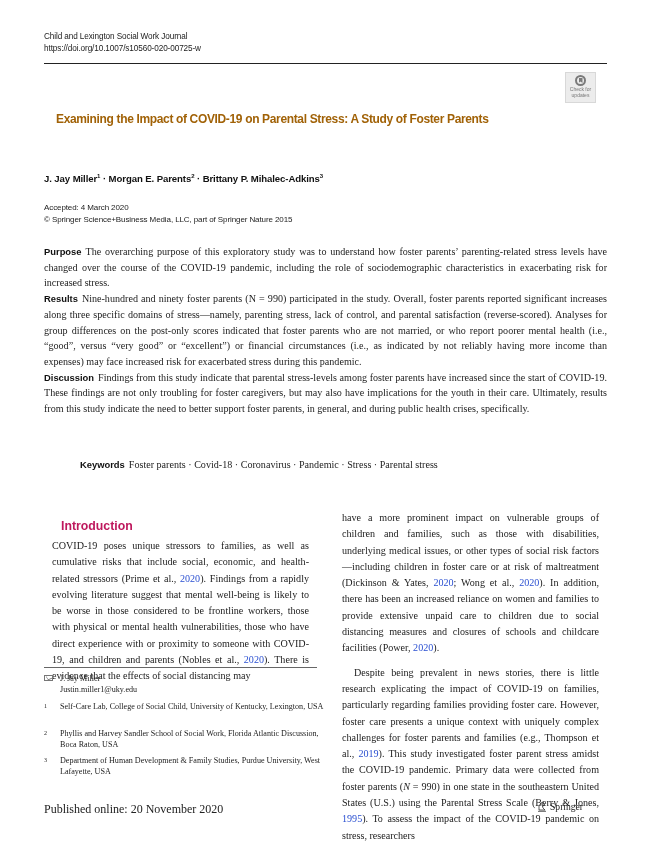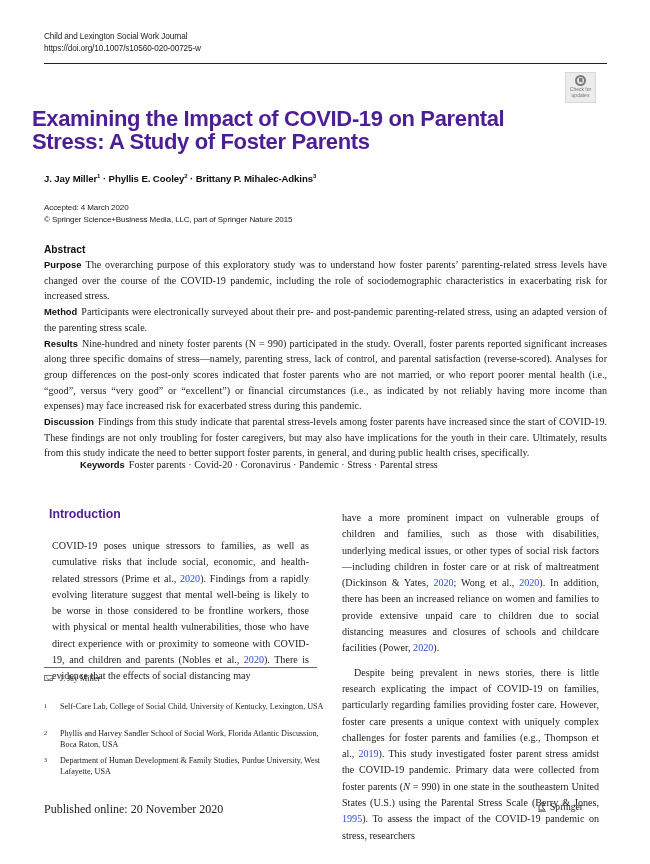--- a/index.html
+++ b/index.html
@@ -11,35 +11,35 @@
   #journal-name, #doi { left: 44px; font-size: 8.2px; letter-spacing: -0.1px; color: #222; }
   #journal-name { top: 32px; }
   #doi { top: 44px; }
   #header-rule { left: 44px; top: 63px; width: 563px; height: 1.3px; background: #222; }
 
   #check-updates { left: 565px; top: 72px; width: 31px; height: 31px; background: #ececec; border: 1px solid #d8d8d8; box-sizing: border-box; display: flex; flex-direction: column; align-items: center; }
   #check-updates .ring { width: 11px; height: 11px; border-radius: 50%; border: 2px solid #7a7a7a; margin-top: 2px; position: relative; box-sizing: border-box; }
   #check-updates .ring::after { content: ""; position: absolute; left: 1.5px; top: 1px; width: 4px; height: 5px; background: #7a7a7a; clip-path: polygon(0 0,100% 0,100% 100%,50% 70%,0 100%); }
   #check-updates .lbl { font-size: 5px; line-height: 5.5px; color: #777; text-align: center; margin-top: 1px; }
 
-  #title { left: 32px; top: 108px; width: 480px; font-size: 22px; line-height: 22.5px; font-weight: bold; letter-spacing: -0.35px; color: #4c1d95; }
+  #title { left: 56px; top: 108px; width: 480px; font-size: 12px; line-height: 22.5px; font-weight: bold; letter-spacing: -0.35px; color: #a16207; }
   #authors { left: 44px; top: 173px; font-size: 9.6px; font-weight: bold; letter-spacing: -0.1px; color: #111; }
   #authors sup { font-size: 6px; vertical-align: 4px; }
   #accepted, #copyright { left: 44px; font-size: 8px; letter-spacing: -0.1px; color: #222; }
   #accepted { top: 203px; }
   #copyright { top: 215px; }
 
   #abstract { left: 44px; top: 244px; width: 563px; }
   #abstract h2 { margin: 0 0 2px 0; font-size: 10.2px; font-weight: bold; color: #111; }
   .abs-para { margin: 0; font-size: 10.1px; line-height: 15.7px; text-align: justify; color: #222; }
   .abs-para .label { font-weight: bold; font-family: "Liberation Sans", sans-serif; font-size: 9.4px; margin-right: 4px; color: #111; }
   #keywords { left: 44px; top: 459px; font-size: 10.1px; color: #222; }
   #keywords .label { font-weight: bold; font-family: "Liberation Sans", sans-serif; font-size: 9.4px; margin-right: 4px; color: #111; padding-left: 36px; }
 
-  #intro-heading { left: 44px; top: 502px; margin: 5px; font-size: 12.3px; font-weight: bold; color: #4c1d95; }
+  #intro-heading { left: 44px; top: 502px; margin: 17px; font-size: 12.3px; font-weight: bold; color: #be185d; }
 
   .col { width: 273px; font-size: 10.1px; line-height: 16.3px; color: #222; }
   .col p { margin: 8px; text-align: justify; }
   .col .indent { text-indent: 12px; }
   #col-left { left: 44px; top: 530px; }
   #col-right { left: 334px; top: 502px; }
   .cite { color: #2a4fd1; }
 
   #footnote-rule { left: 44px; top: 667px; width: 273px; height: 0.8px; background: #666; }
   .fn { left: 44px; width: 280px; font-size: 8.1px; line-height: 11.4px; color: #222; }
@@ -70,57 +70,56 @@
     <div>Check for</div>
     <div>updates</div>
   </div>
 </div>
 
 <h1 id="title" class="abs sans" style="margin:0">Examining the Impact of COVID-19 on Parental Stress: A Study of Foster Parents</h1>
 
 <div id="authors" class="abs sans">
   <span>J. Jay Miller</span><sup>1</sup>
   <span> · </span>
-  <span>Phyllis E. Cooley</span><sup>2</sup>
+  <span>Morgan E. Parents</span><sup>2</sup>
   <span> · </span>
   <span>Brittany P. Mihalec-Adkins</span><sup>3</sup>
 </div>
 
 <div id="accepted" class="abs sans">Accepted: 4 March 2020</div>
 <div id="copyright" class="abs sans">© Springer Science+Business Media, LLC, part of Springer Nature 2015</div>
 
 <div id="abstract" class="abs">
-  <h2 class="sans">Abstract</h2>
   <p class="abs-para serif"><span class="label">Purpose</span><span>The overarching purpose of this exploratory study was to understand how foster parents’ parenting-related stress levels have changed over the course of the COVID-19 pandemic, including the role of sociodemographic characteristics in exacerbating risk for increased stress.</span></p>
-  <p class="abs-para serif"><span class="label">Method</span><span>Participants were electronically surveyed about their pre- and post-pandemic parenting-related stress, using an adapted version of the parenting stress scale.</span></p>
   <p class="abs-para serif"><span class="label">Results</span><span>Nine-hundred and ninety foster parents (N = 990) participated in the study. Overall, foster parents reported significant increases along three specific domains of stress—namely, parenting stress, lack of control, and parental satisfaction (reverse-scored). Analyses for group differences on the post-only scores indicated that foster parents who are not married, or who report poorer mental health (i.e., “good”, versus “very good” or “excellent”) or financial circumstances (i.e., as indicated by not reliably having more income than expenses) may face increased risk for exacerbated stress during this pandemic.</span></p>
   <p class="abs-para serif"><span class="label">Discussion</span><span>Findings from this study indicate that parental stress-levels among foster parents have increased since the start of COVID-19. These findings are not only troubling for foster caregivers, but may also have implications for the youth in their care. Ultimately, results from this study indicate the need to better support foster parents, in general, and during public health crises, specifically.</span></p>
 </div>
 
 <div id="keywords" class="abs serif">
-  <span class="label">Keywords</span><span>Foster parents · Covid-20 · Coronavirus · Pandemic · Stress · Parental stress</span>
+  <span class="label">Keywords</span><span>Foster parents · Covid-18 · Coronavirus · Pandemic · Stress · Parental stress</span>
 </div>
 
 <h2 id="intro-heading" class="abs sans">Introduction</h2>
 
 <div id="col-left" class="abs col serif">
   <p>COVID-19 poses unique stressors to families, as well as cumulative risks that include social, economic, and health-related stressors (Prime et al., <span class="cite">2020</span>). Findings from a rapidly evolving literature suggest that mental well-being is likely to be worse in those considered to be frontline workers, those with physical or mental health vulnerabilities, those who have direct experience with or proximity to someone with COVID-19, and children and parents (Nobles et al., <span class="cite">2020</span>). There is evidence that the effects of social distancing may</p>
 </div>
 
 <div id="col-right" class="abs col serif">
   <p>have a more prominent impact on vulnerable groups of children and families, such as those with disabilities, underlying medical issues, or other types of social risk factors—including children in foster care or at risk of maltreatment (Dickinson &amp; Yates, <span class="cite">2020</span>; Wong et al., <span class="cite">2020</span>). In addition, there has been an increased reliance on women and families to provide extensive unpaid care to children due to social distancing measures and closures of schools and childcare facilities (Power, <span class="cite">2020</span>).</p>
   <p class="indent">Despite being prevalent in news stories, there is little research explicating the impact of COVID-19 on families, particularly regarding families providing foster care. However, foster care presents a unique context with uniquely complex challenges for foster parents and families (e.g., Thompson et al., <span class="cite">2019</span>). This study investigated foster parent stress amidst the COVID-19 pandemic. Primary data were collected from foster parents (<i>N</i> = 990) in one state in the southeastern United States (U.S.) using the Parental Stress Scale (Berry &amp; Jones, <span class="cite">1995</span>). To assess the impact of the COVID-19 pandemic on stress, researchers</p>
 </div>
 
 <div id="footnote-rule" class="abs"></div>
 
 <div id="fn-corresp" class="abs fn serif">
   <span class="env"></span>
   <div class="txt">
     <div>J. Jay Miller</div>
+    <div>Justin.miller1@uky.edu</div>
   </div>
 </div>
 
 <div id="fn-1" class="abs fn serif">
   <span class="marker">1</span>
   <div class="txt">Self-Care Lab, College of Social Child, University of Kentucky, Lexington, USA</div>
 </div>
 <div id="fn-2" class="abs fn serif">
   <span class="marker">2</span>
   <div class="txt">Phyllis and Harvey Sandler School of Social Work, Florida Atlantic Discussion, Boca Raton, USA</div>

